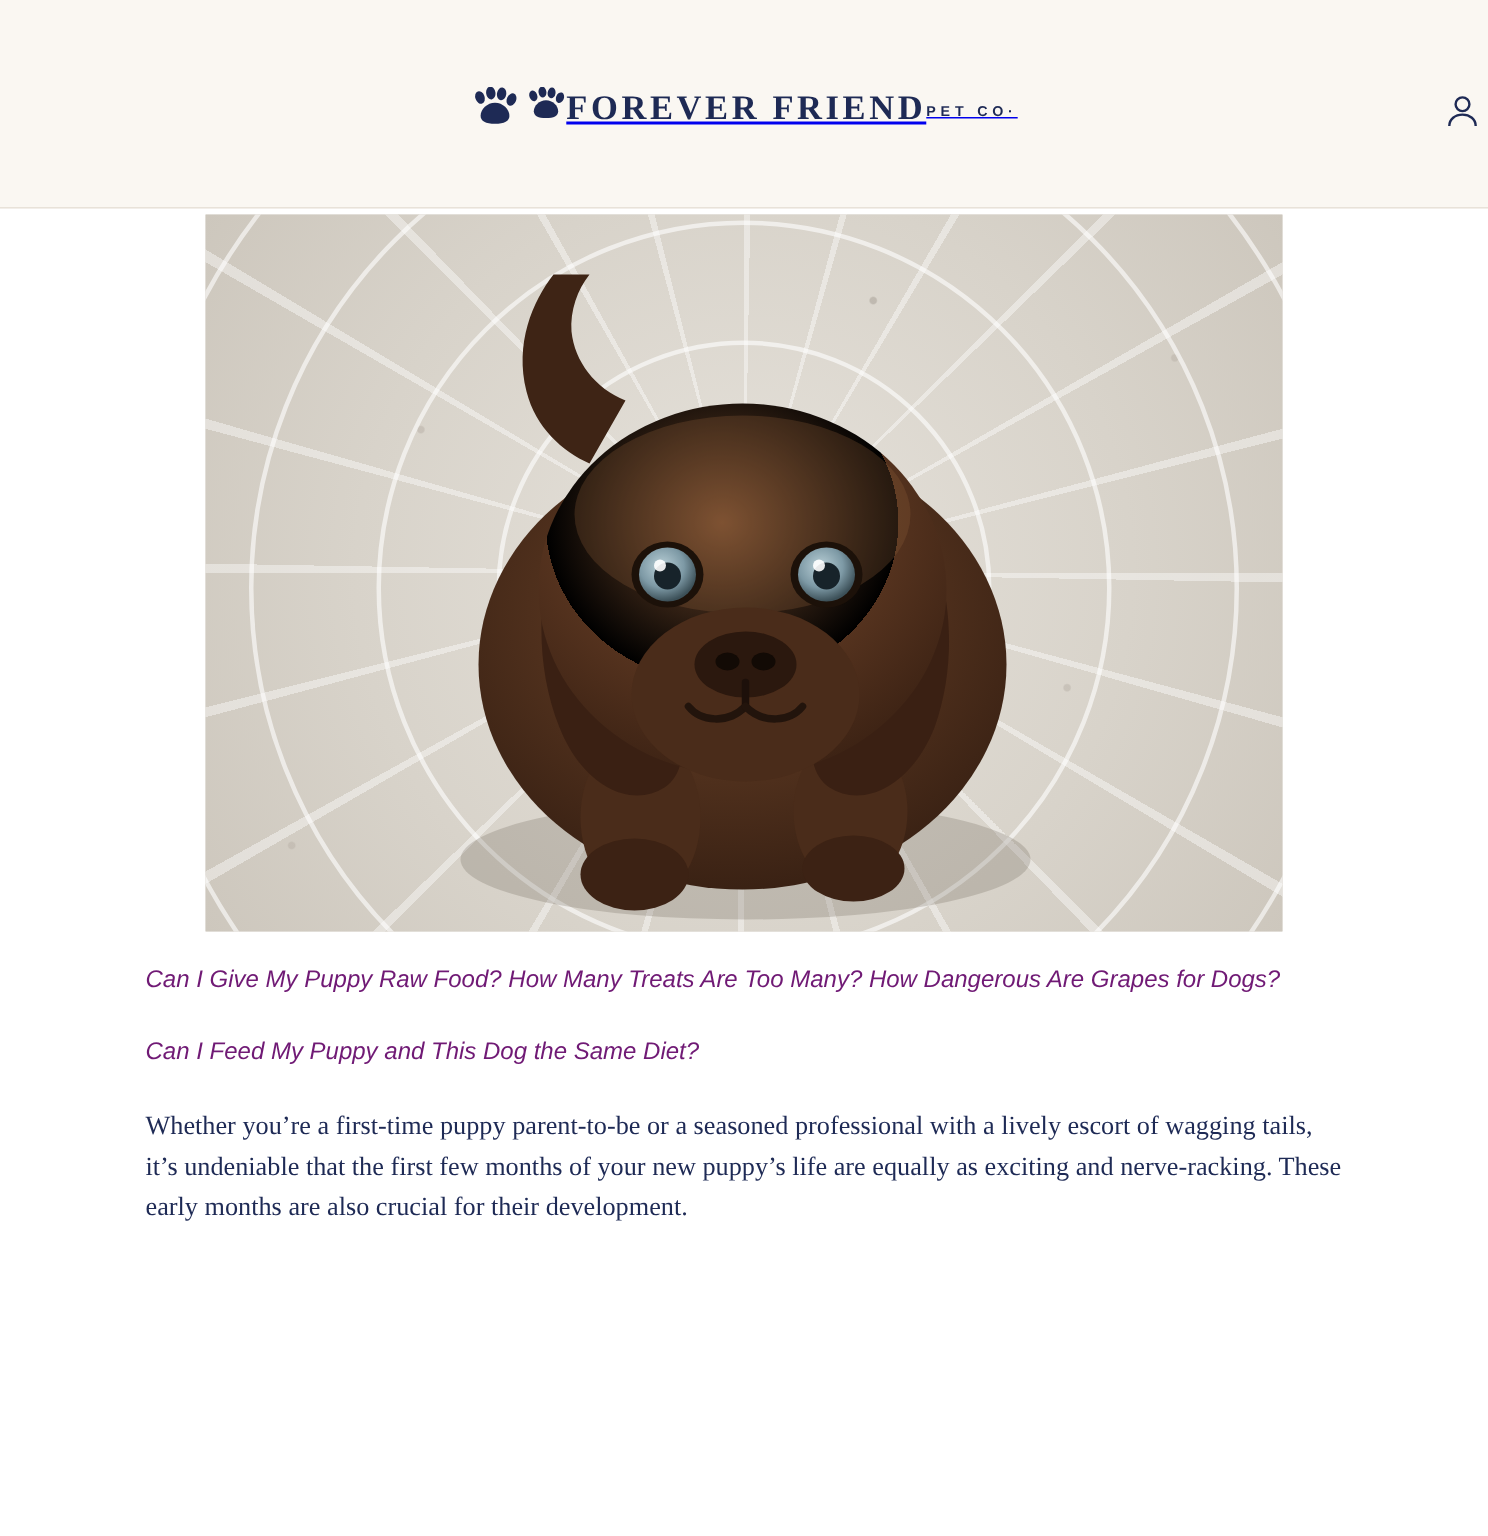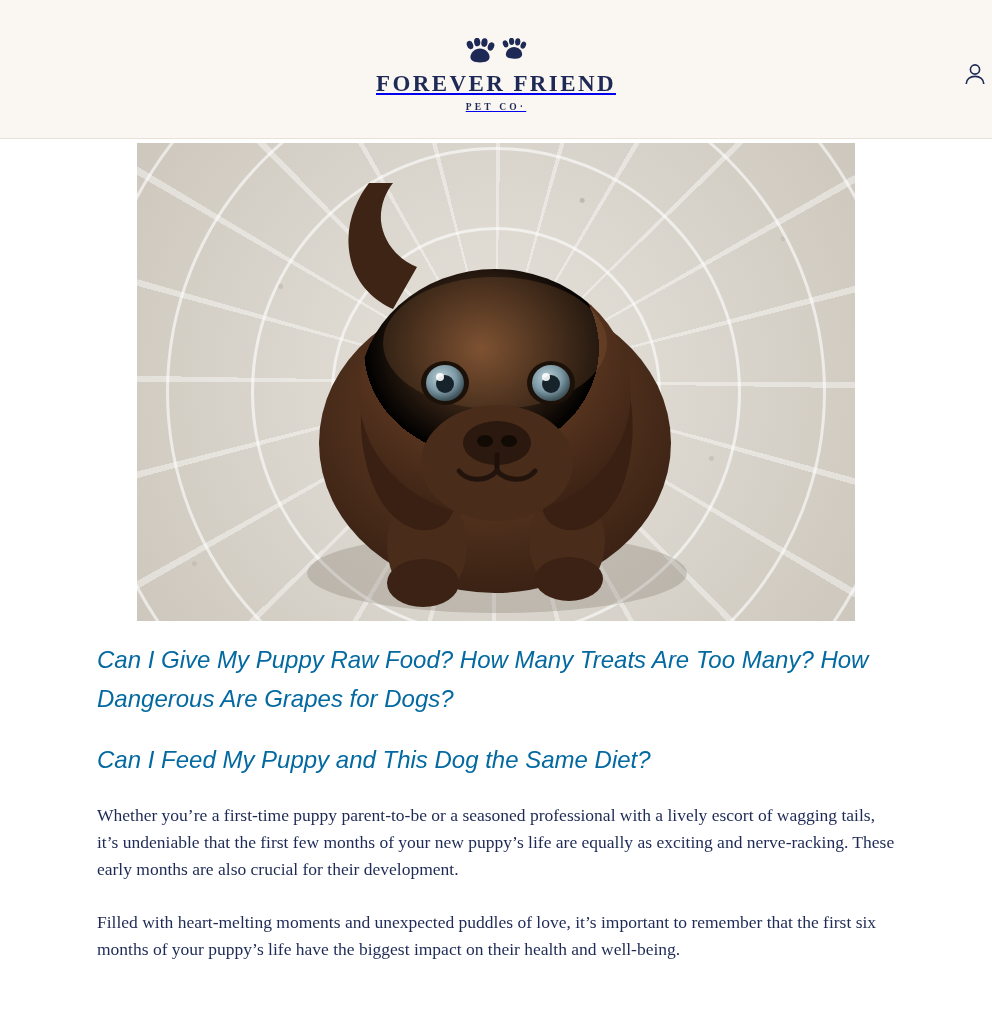--- a/index.html
+++ b/index.html
@@ -24,21 +24,20 @@
     width: 100%;
     height: 139px;
     background: #faf7f2;
     border-bottom: 1px solid #e8e2d9;
     display: flex;
     align-items: center;
     justify-content: center;
   }
   .brand {
     display: flex;
-    flex-direction: column;
     align-items: center;
     justify-content: flex-start;
     margin-top: 4px;
   }
   .paw-row {
     display: flex;
     align-items: flex-end;
     gap: 4px;
     margin-bottom: 8px;
     height: 34px;
@@ -46,21 +45,21 @@
   .paw-row svg { display: block; }
   .brand-name {
     font-family: "Liberation Serif", serif;
     font-size: 23px;
     letter-spacing: 2.4px;
     color: #1e2a55;
     font-weight: 700;
     line-height: 1;
   }
   .brand-sub {
-    font-family: Liberation Serif, serif;
+    font-family: Liberation Sans, sans-serif;
     font-size: 9.5px;
     letter-spacing: 3.2px;
     color: #1e2a55;
     margin-top: 7px;
     font-weight: 700;
   }
   .account-icon {
     position: absolute;
     right: 6px;
     top: 62px;
@@ -125,23 +124,23 @@
 
   
   .content {
     width: 798px;
     margin: 0 auto;
     padding: 20px 0 0 0;
   }
   .q-line {
     font-family: "Liberation Sans", sans-serif;
     font-style: italic;
-    font-size: 24px;
+    font-size: 16px;
     line-height: 1.62;
-    color: #0369a1;
+    color: #701a75;
     margin: 0 0 22px 0;
   }
   .q-line:last-of-type { margin-bottom: 24px; }
   .para {
     font-family: Liberation Serif, serif;
     font-size: 17.5px;
     line-height: 1.56;
     color: #1e2a55;
     margin: 0 0 25px 0;
   }
@@ -247,17 +246,16 @@
           <path d="M360 328c-12 12-30 10-38 0" stroke="#22140c" stroke-width="5" fill="none" stroke-linecap="round"></path>
           <path d="M360 328c12 12 30 10 38 0" stroke="#22140c" stroke-width="5" fill="none" stroke-linecap="round"></path>
         </svg>
       </div>
     </div>
 
     <div class="content">
       <p class="q-line">Can I Give My Puppy Raw Food? How Many Treats Are Too Many? How Dangerous Are Grapes for Dogs?</p>
       <p class="q-line">Can I Feed My Puppy and This Dog the Same Diet?</p>
       <p class="para">Whether you’re a first-time puppy parent-to-be or a seasoned professional with a lively escort of wagging tails, it’s undeniable that the first few months of your new puppy’s life are equally as exciting and nerve-racking. These early months are also crucial for their development.</p>
-      <p class="para">Filled with heart-melting moments and unexpected puddles of love, it’s important to remember that the first six months of your puppy’s life have the biggest impact on their health and well-being.</p>
     </div>
 
   </div>
 </div>
 
 </body></html>

